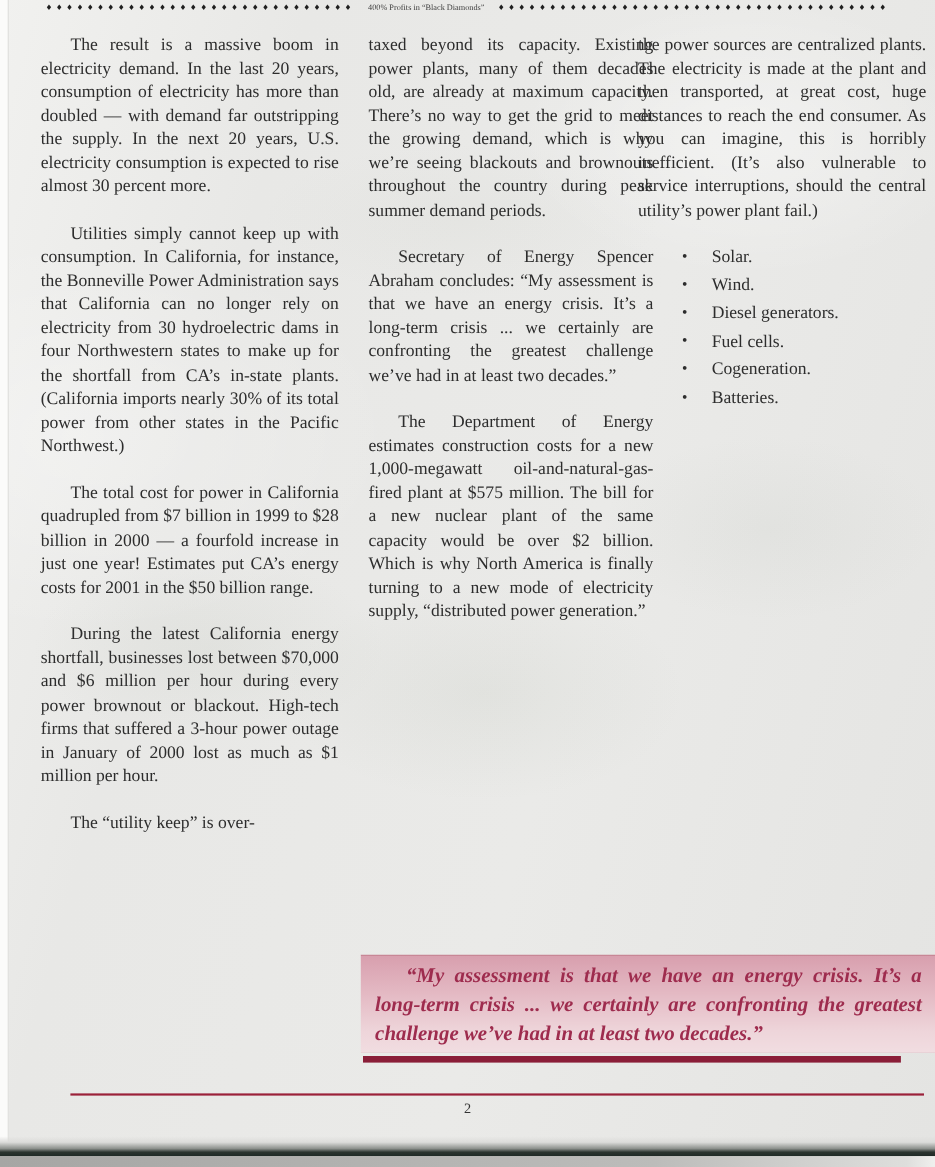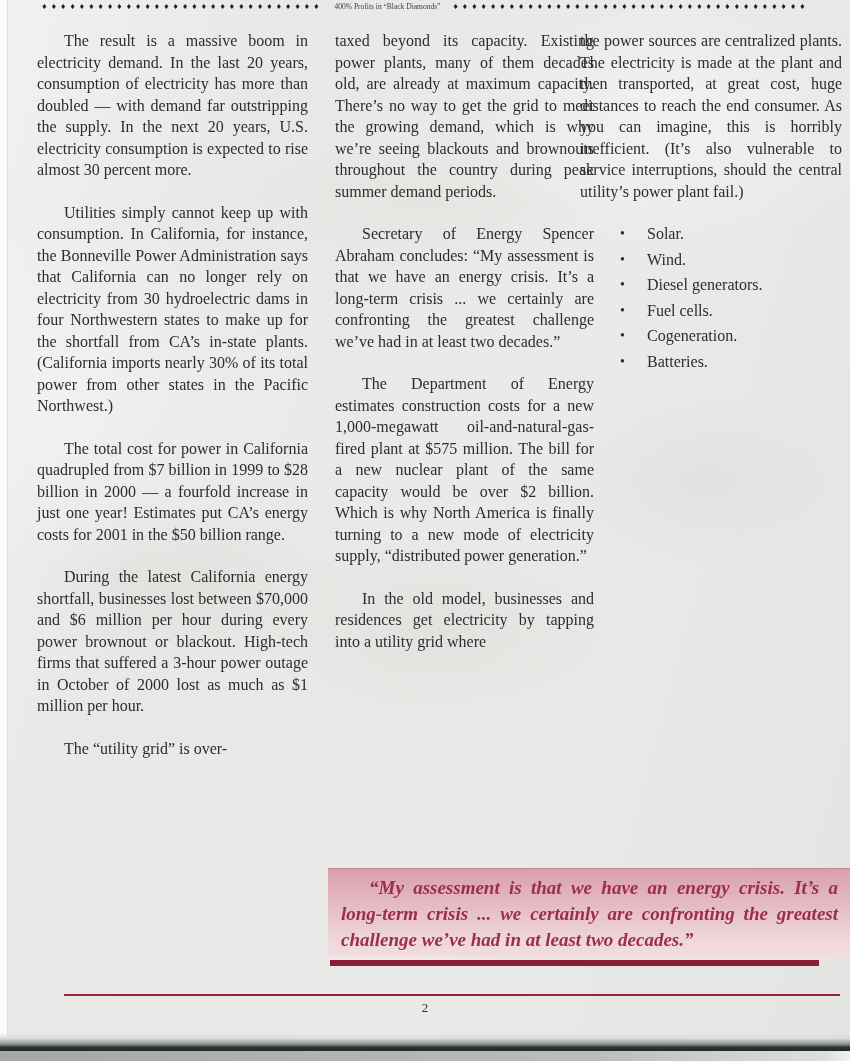--- a/index.html
+++ b/index.html
@@ -63,29 +63,28 @@
   <div class="header">
     <span class="diamonds">♦♦♦♦♦♦♦♦♦♦♦♦♦♦♦♦♦♦♦♦♦♦♦♦♦♦♦♦♦♦</span>
     <span class="header-title">400% Profits in “Black Diamonds”</span>
     <span class="diamonds">♦♦♦♦♦♦♦♦♦♦♦♦♦♦♦♦♦♦♦♦♦♦♦♦♦♦♦♦♦♦♦♦♦♦♦♦♦♦</span>
   </div>
 
   <div class="col col1">
     <p>The result is a massive boom in electricity demand. In the last 20 years, consumption of electricity has more than doubled — with demand far outstripping the supply. In the next 20 years, U.S. electricity consumption is expected to rise almost 30 percent more.</p>
     <p>Utilities simply cannot keep up with consumption. In California, for instance, the Bonneville Power Administration says that California can no longer rely on electricity from 30 hydroelectric dams in four Northwestern states to make up for the shortfall from CA’s in-state plants. (California imports nearly 30% of its total power from other states in the Pacific Northwest.)</p>
     <p>The total cost for power in California quadrupled from $7 billion in 1999 to $28 billion in 2000 — a fourfold increase in just one year! Estimates put CA’s energy costs for 2001 in the $50 billion range.</p>
-    <p>During the latest California energy shortfall, businesses lost between $70,000 and $6 million per hour during every power brownout or blackout. High-tech firms that suffered a 3-hour power outage in October of 2000 lost as much as $1 million per hour.</p>
-    <p>The “utility grid” is over-</p>
+    <p>During the latest California energy shortfall, businesses lost between $70,000 and $6 million per hour during every power brownout or blackout. High-tech firms that suffered a 3-hour power outage in January of 2000 lost as much as $1 million per hour.</p>
+    <p>The “utility keep” is over-</p>
   </div>
 
   <div class="col col2">
     <p class="noindent">taxed beyond its capacity. Existing power plants, many of them decades old, are already at maximum capacity. There’s no way to get the grid to meet the growing demand, which is why we’re seeing blackouts and brownouts throughout the country during peak summer demand periods.</p>
     <p>Secretary of Energy Spencer Abraham concludes: “My assessment is that we have an energy crisis. It’s a long-term crisis ... we certainly are confronting the greatest challenge we’ve had in at least two decades.”</p>
     <p>The Department of Energy estimates construction costs for a new 1,000-megawatt oil-and-natural-gas-fired plant at $575 million. The bill for a new nuclear plant of the same capacity would be over $2 billion. Which is why North America is finally turning to a new mode of electricity supply, “distributed power generation.”</p>
-    <p>In the old model, businesses and residences get electricity by tapping into a utility grid where</p>
   </div>
 
   <div class="col col3">
     <p class="noindent">the power sources are centralized plants. The electricity is made at the plant and then transported, at great cost, huge distances to reach the end consumer. As you can imagine, this is horribly inefficient. (It’s also vulnerable to service interruptions, should the central utility’s power plant fail.)</p>
     <ul class="bullets">
       <li><span class="dot">•</span><span>Solar.</span></li>
       <li><span class="dot">•</span><span>Wind.</span></li>
       <li><span class="dot">•</span><span>Diesel generators.</span></li>
       <li><span class="dot">•</span><span>Fuel cells.</span></li>
       <li><span class="dot">•</span><span>Cogeneration.</span></li>

